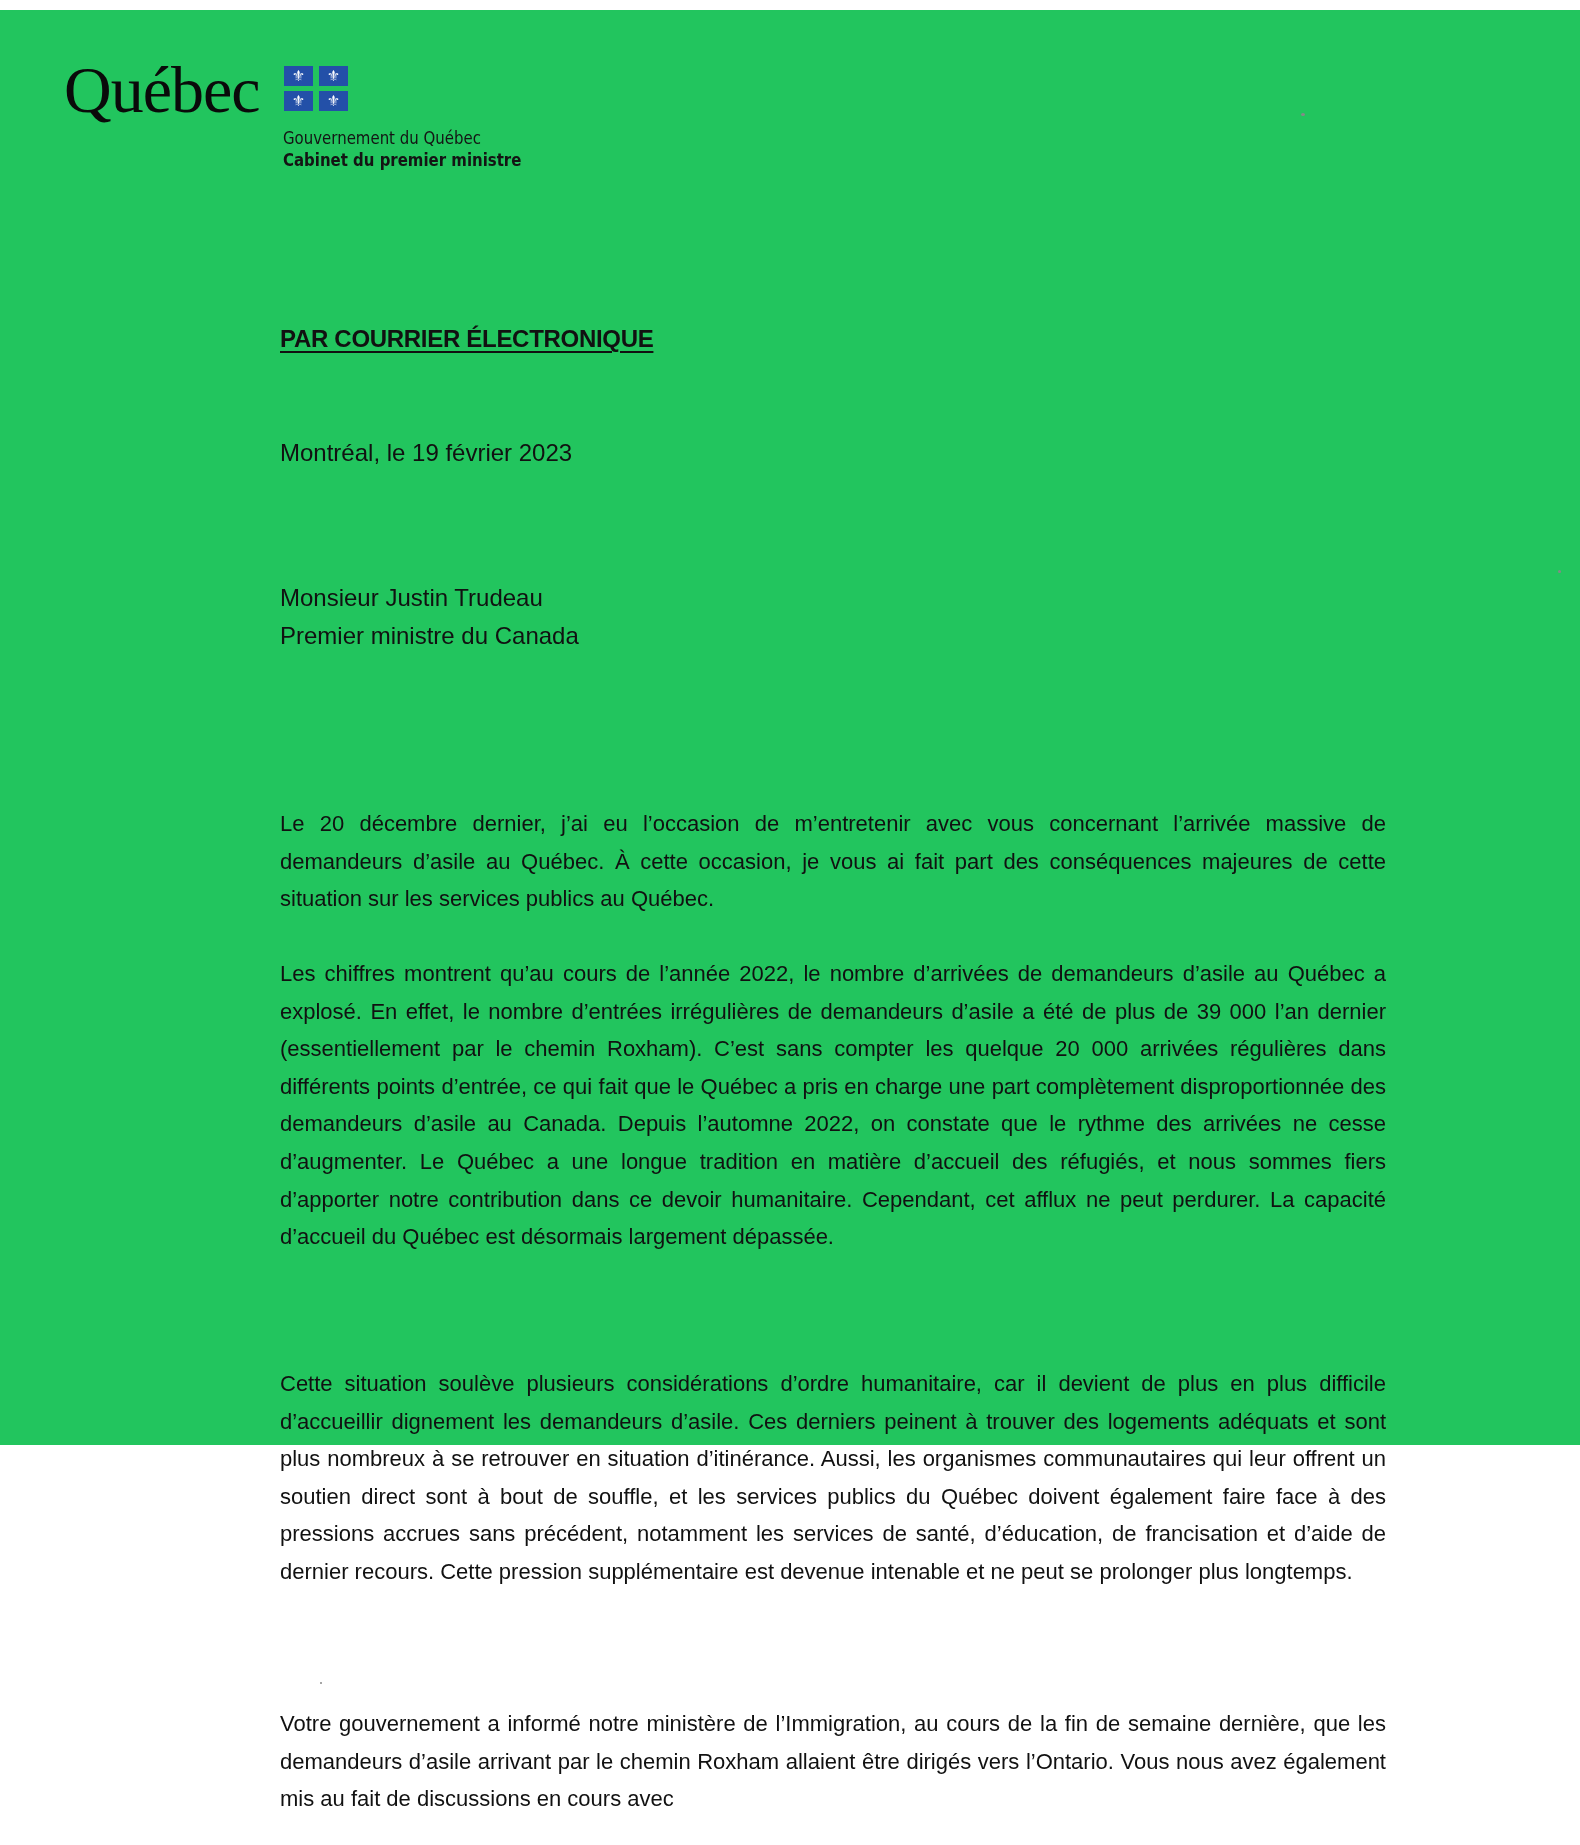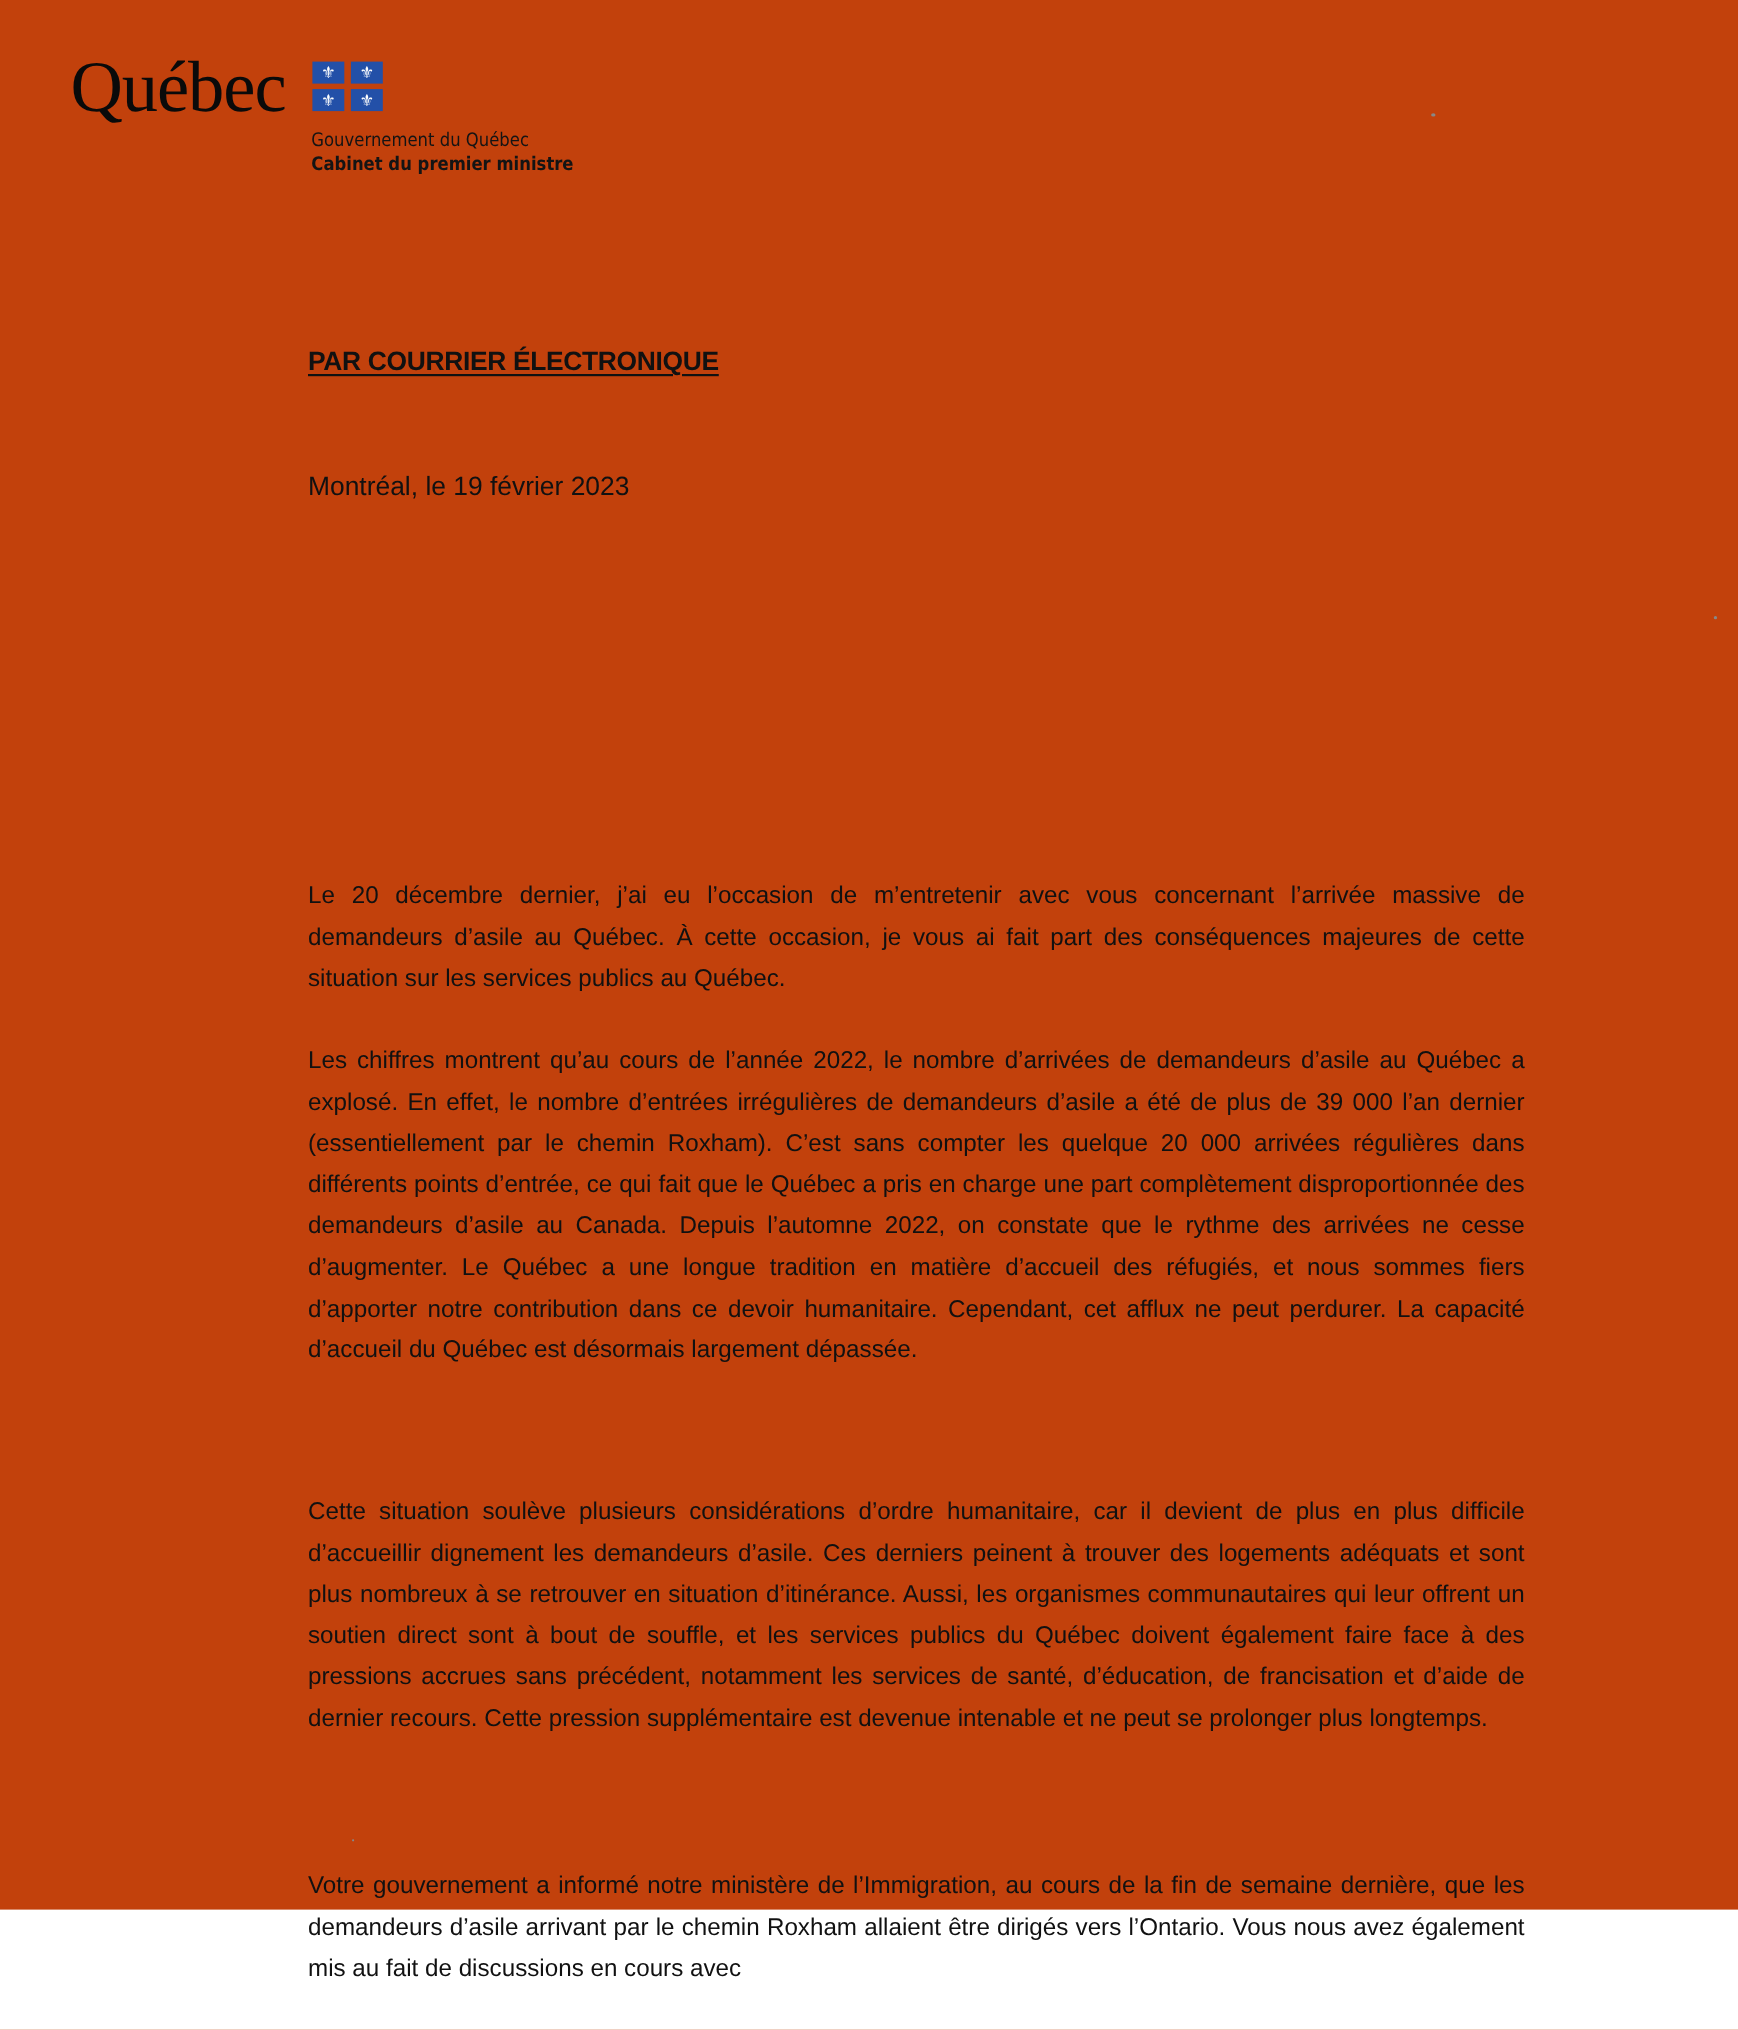--- a/index.html
+++ b/index.html
@@ -10,24 +10,24 @@
     body {
       width: 1580px;
       height: 1845px;
       position: relative;
       overflow: hidden;
       font-family: "Liberation Sans", "DejaVu Sans", sans-serif;
       color: #111111;
     }
     .page {
       position: absolute;
-      left: 0; top: 0;
+      left: 0; top: 10px;
       width: 1580px;
-      height: 1736px;
-      background: #c2410c;
+      height: 1435px;
+      background: #22c55e;
     }
 
     
     .logo-word {
       position: absolute;
       left: 64px;
       top: 40px;
       font-family: "Liberation Serif", "DejaVu Serif", serif;
       font-size: 66px;
       line-height: 80px;
@@ -128,20 +128,24 @@
 
   <div class="letterhead-sub">
     <div class="l1">Gouvernement du Québec</div>
     <div class="l2">Cabinet du premier ministre</div>
   </div>
 
   <div class="line-block mode-line">PAR COURRIER ÉLECTRONIQUE</div>
 
   <div class="line-block date-line">Montréal, le 19 février 2023</div>
 
+  <div class="line-block addressee">
+    <div>Monsieur Justin Trudeau</div>
+    <div>Premier ministre du Canada</div>
+  </div>
 
 
   <p class="para p1">Le 20 décembre dernier, j’ai eu l’occasion de m’entretenir avec vous concernant l’arrivée massive de demandeurs d’asile au Québec. À cette occasion, je vous ai fait part des conséquences majeures de cette situation sur les services publics au Québec.</p>
   <p class="para p2">Les chiffres montrent qu’au cours de l’année 2022, le nombre d’arrivées de demandeurs d’asile au Québec a explosé. En effet, le nombre d’entrées irrégulières de demandeurs d’asile a été de plus de 39 000 l’an dernier (essentiellement par le chemin Roxham). C’est sans compter les quelque 20 000 arrivées régulières dans différents points d’entrée, ce qui fait que le Québec a pris en charge une part complètement disproportionnée des demandeurs d’asile au Canada. Depuis l’automne 2022, on constate que le rythme des arrivées ne cesse d’augmenter. Le Québec a une longue tradition en matière d’accueil des réfugiés, et nous sommes fiers d’apporter notre contribution dans ce devoir humanitaire. Cependant, cet afflux ne peut perdurer. La capacité d’accueil du Québec est désormais largement dépassée.</p>
   <p class="para p3">Cette situation soulève plusieurs considérations d’ordre humanitaire, car il devient de plus en plus difficile d’accueillir dignement les demandeurs d’asile. Ces derniers peinent à trouver des logements adéquats et sont plus nombreux à se retrouver en situation d’itinérance. Aussi, les organismes communautaires qui leur offrent un soutien direct sont à bout de souffle, et les services publics du Québec doivent également faire face à des pressions accrues sans précédent, notamment les services de santé, d’éducation, de francisation et d’aide de dernier recours. Cette pression supplémentaire est devenue intenable et ne peut se prolonger plus longtemps.</p>
   <p class="para p4">Votre gouvernement a informé notre ministère de l’Immigration, au cours de la fin de semaine dernière, que les demandeurs d’asile arrivant par le chemin Roxham allaient être dirigés vers l’Ontario. Vous nous avez également mis au fait de discussions en cours avec</p>
 
   <div class="speck" style="left:1301px;top:103px;width:4px;height:3px;"></div>
   <div class="speck" style="left:1558px;top:560px;width:3px;height:3px;"></div>
   <div class="speck" style="left:320px;top:1672px;width:2px;height:2px;"></div>

